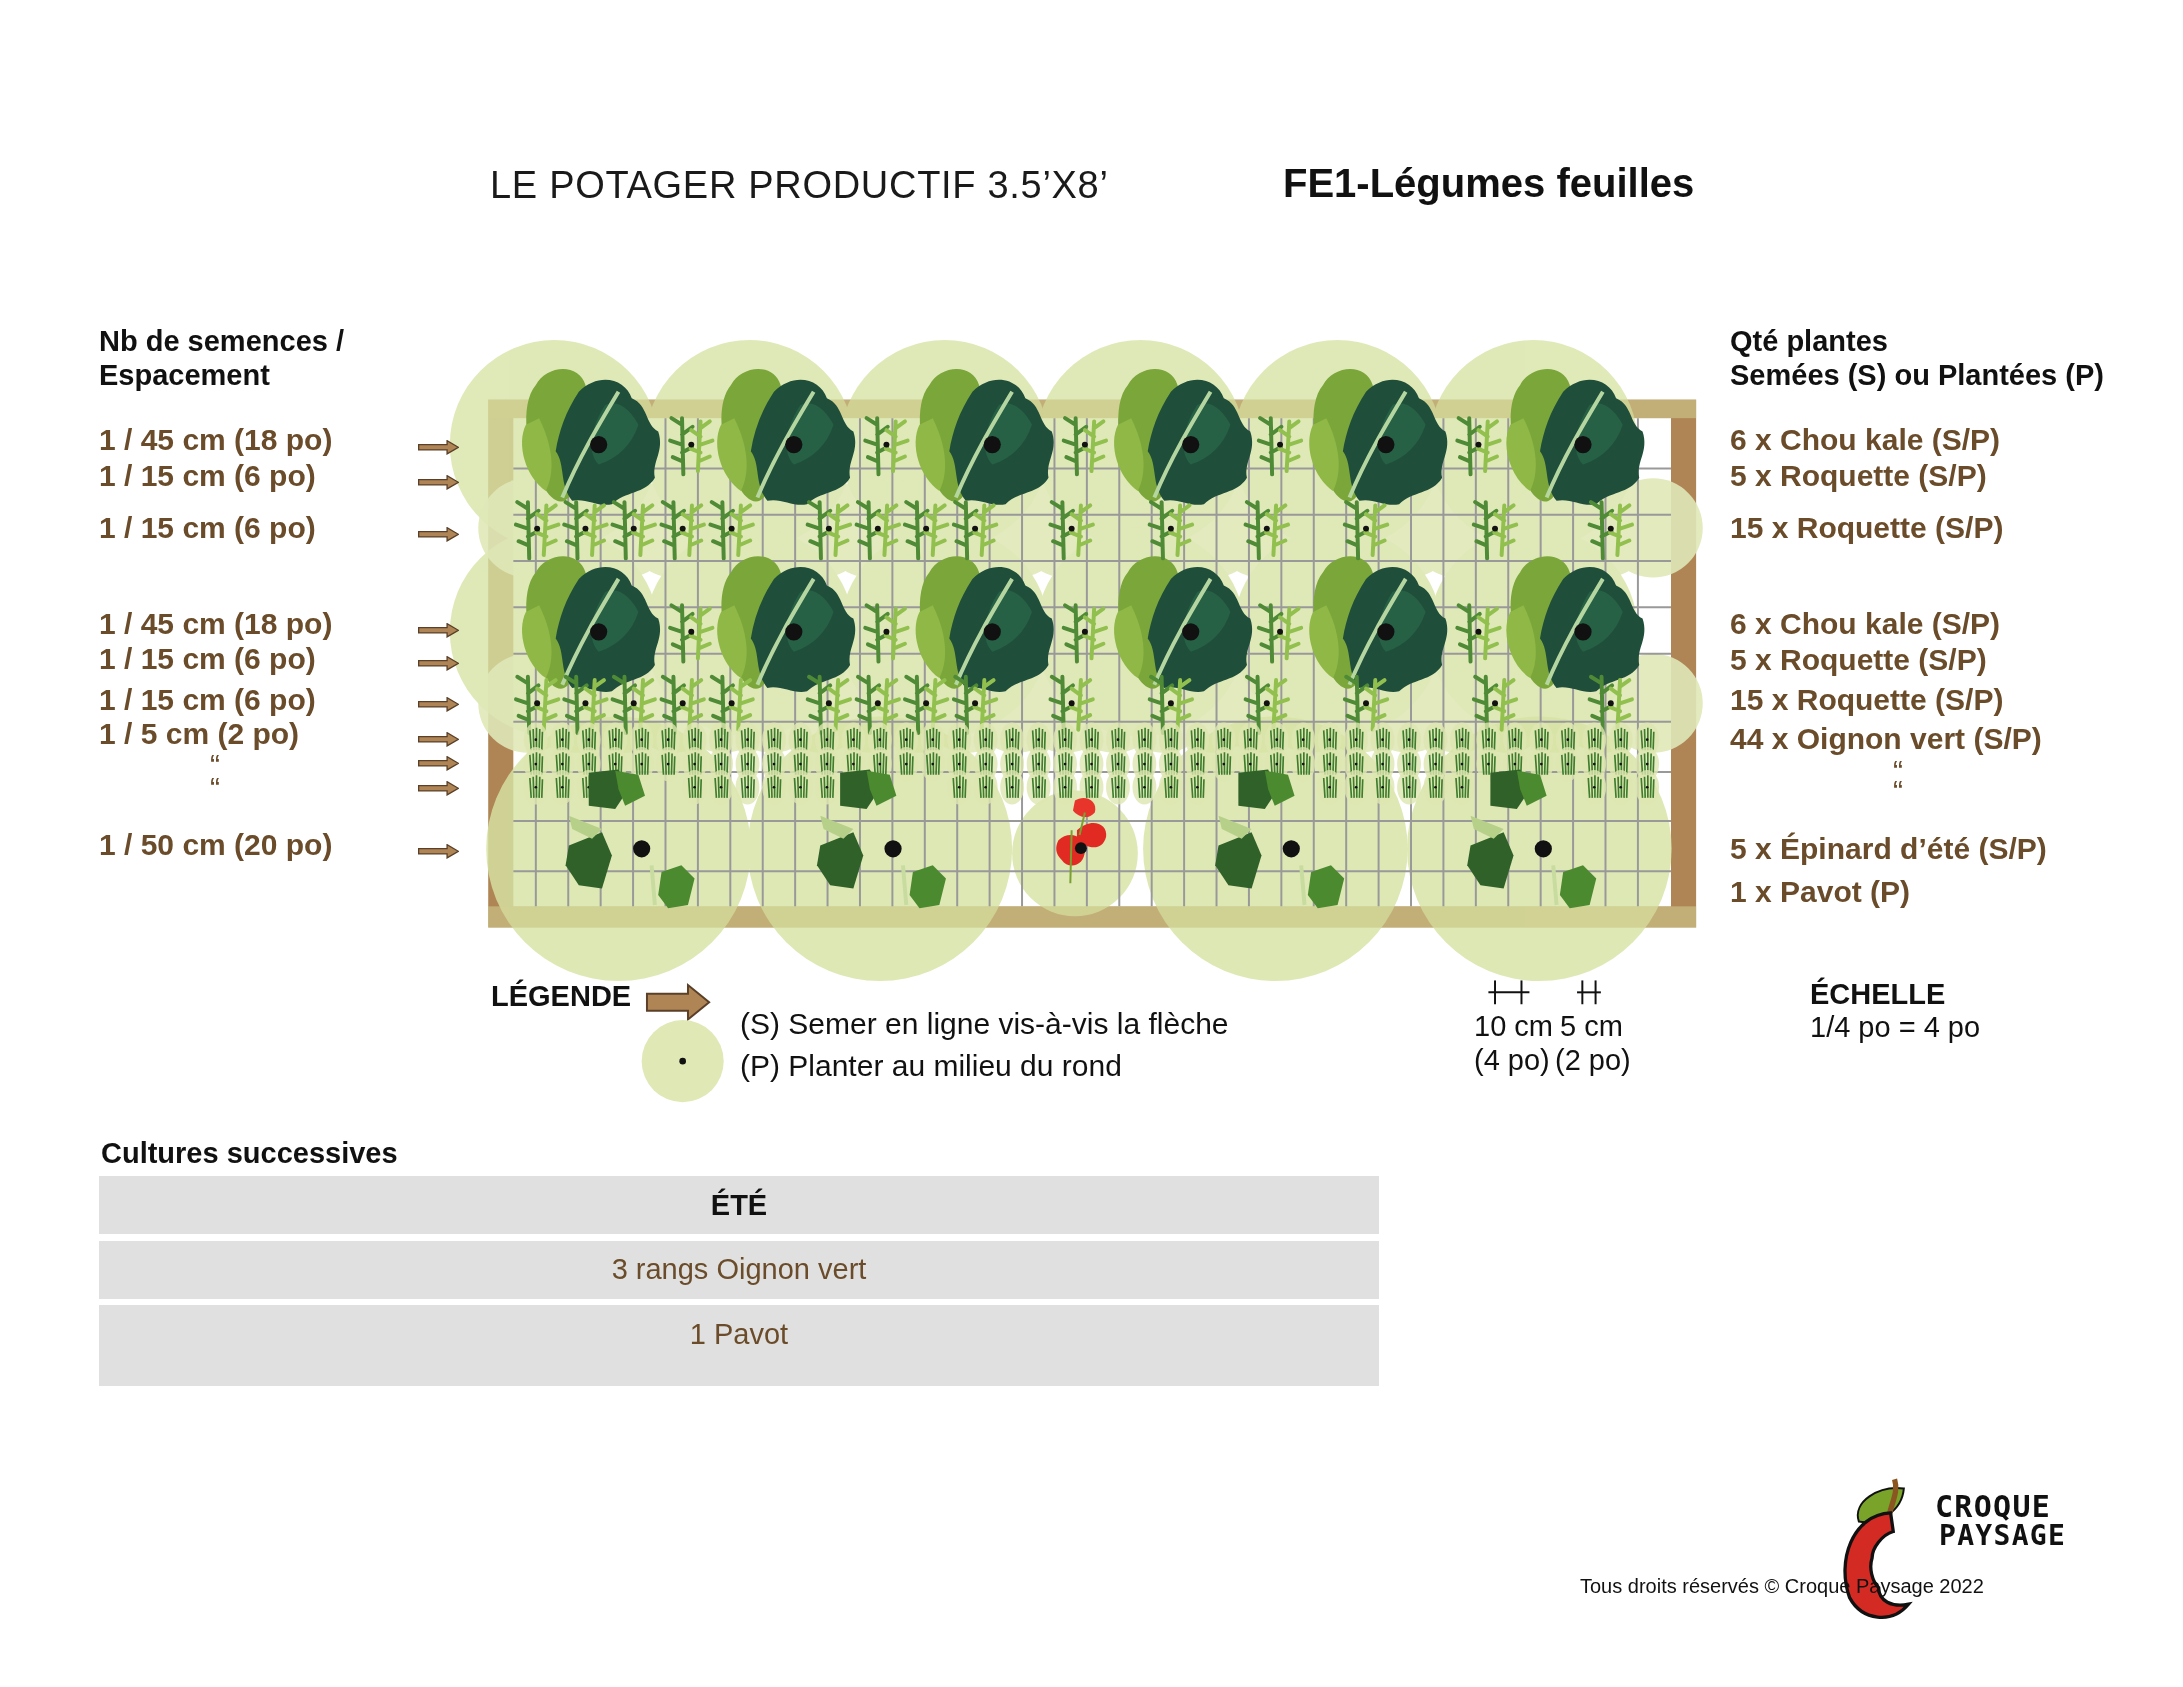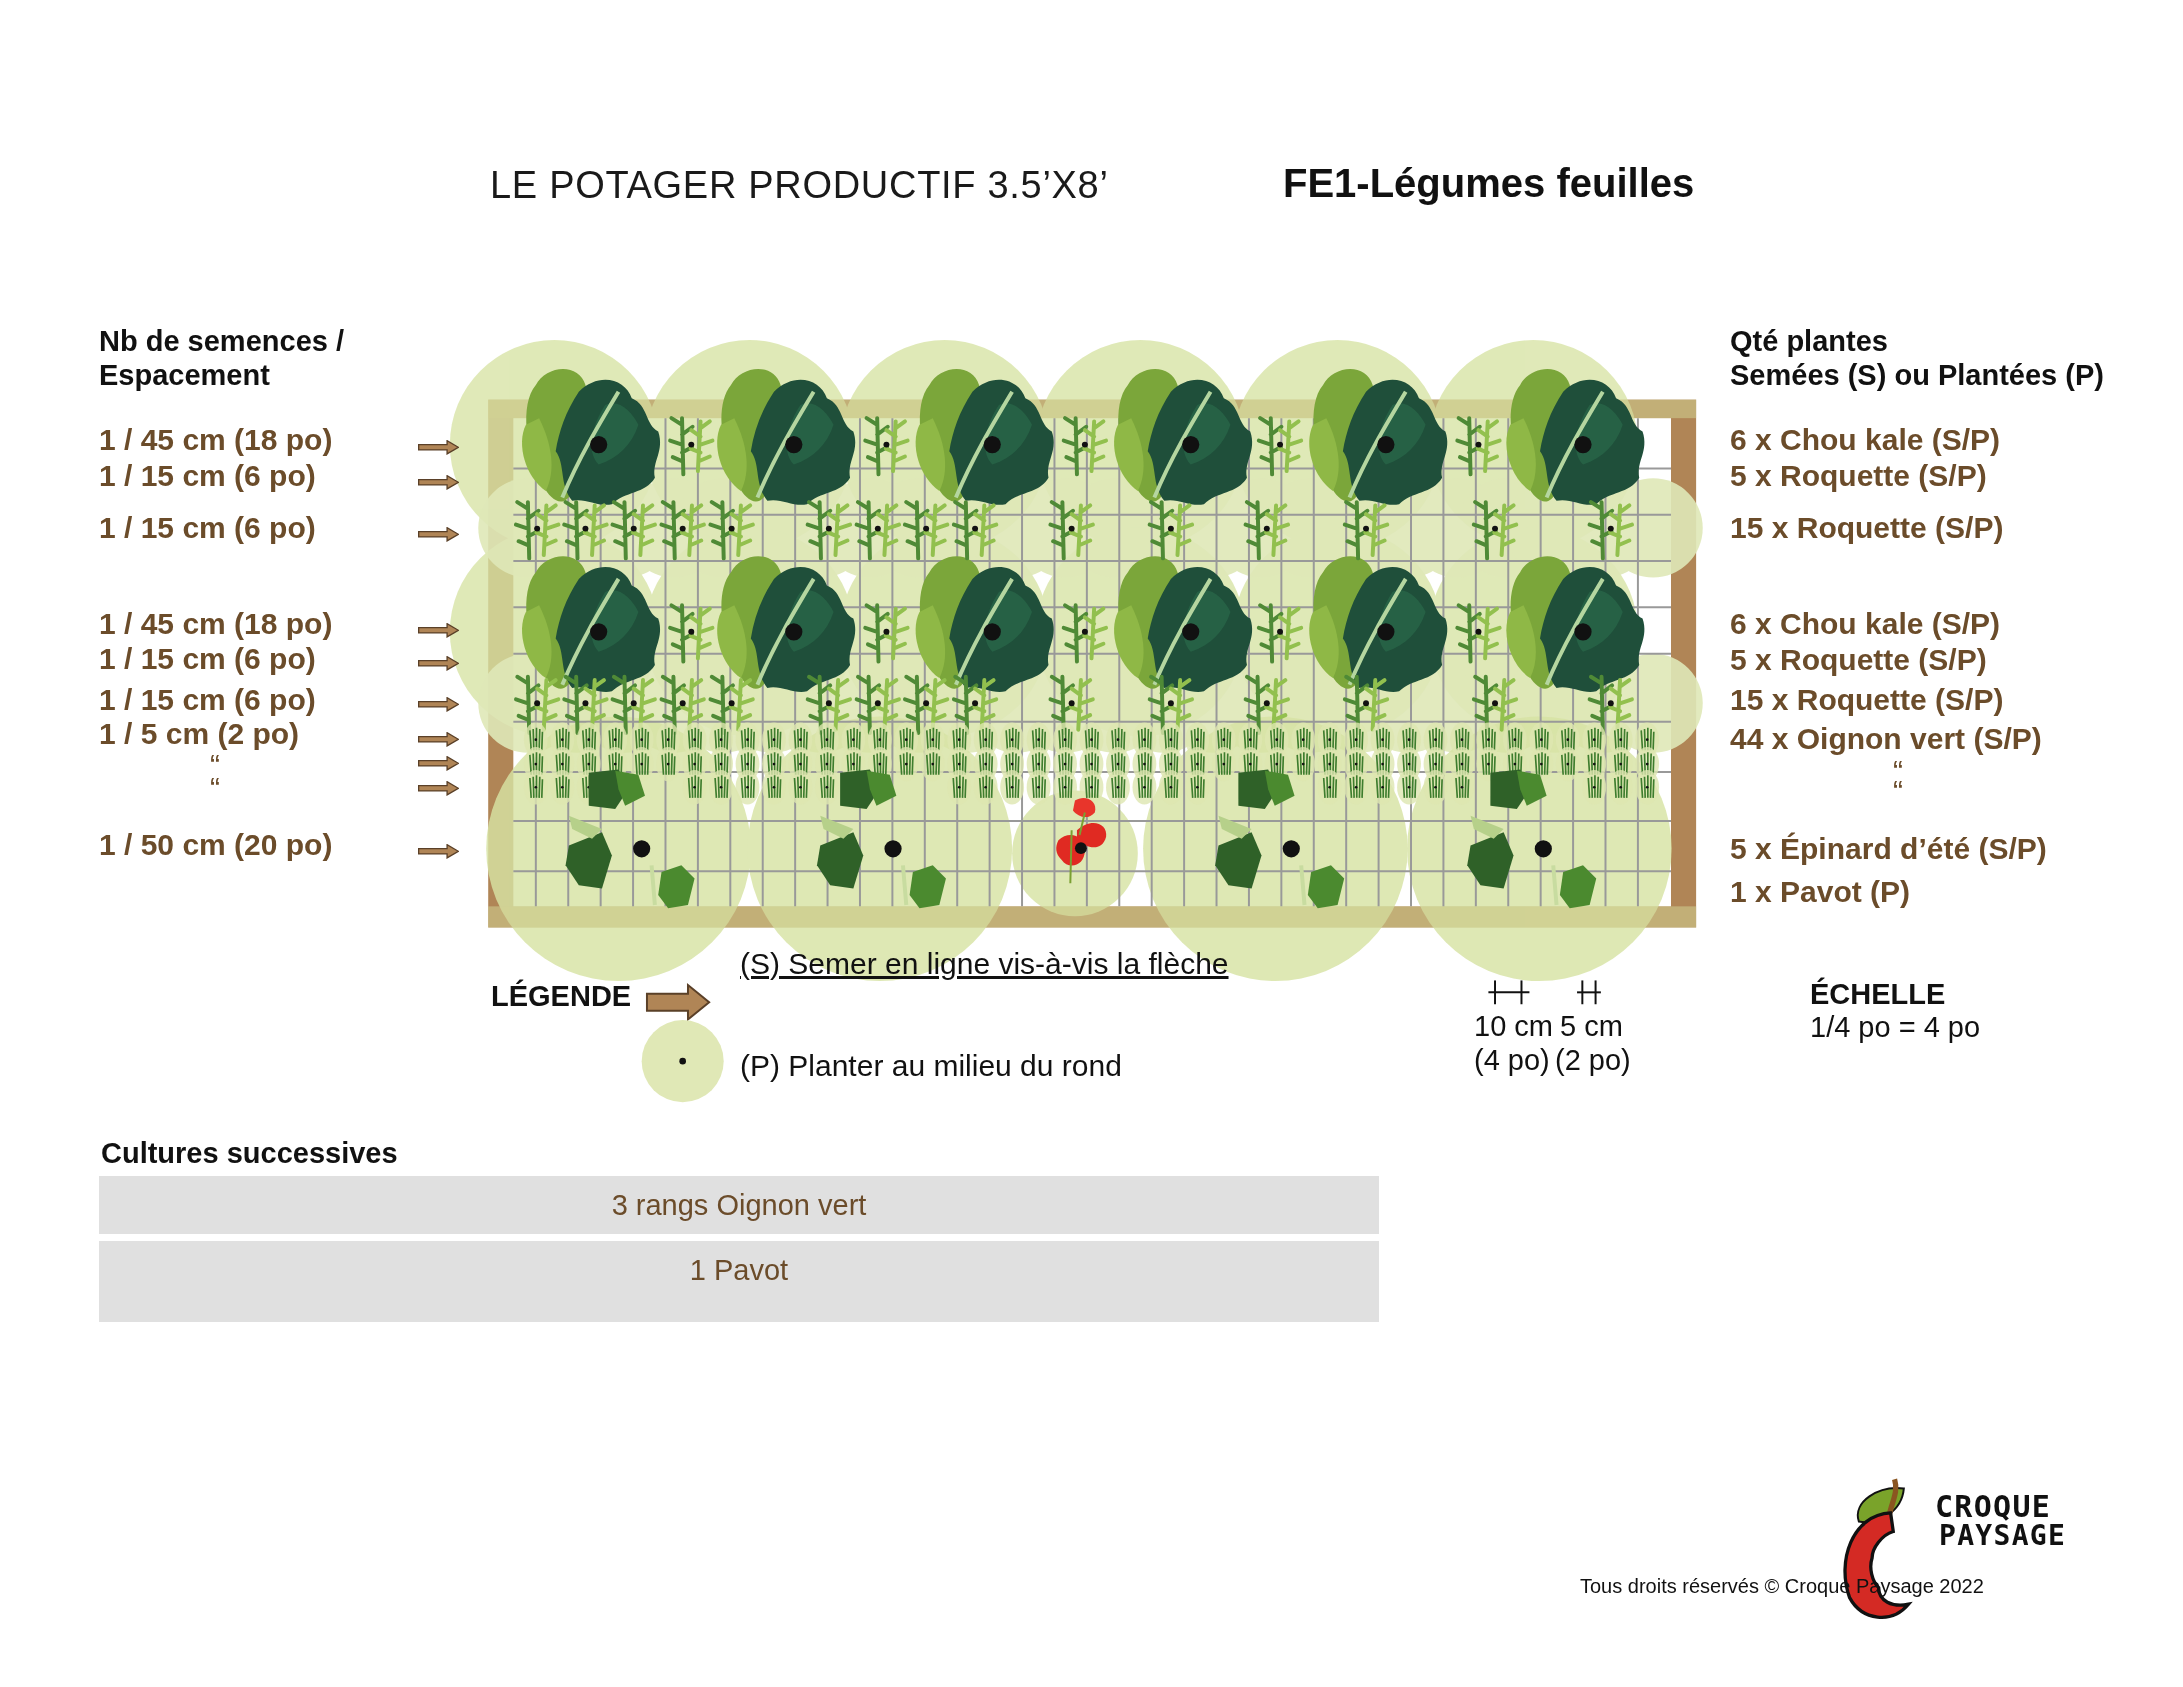--- a/index.html
+++ b/index.html
@@ -477,36 +477,37 @@
 <div class="abs lbl brown" style="left:1730px;top:607px;">6 x Chou kale (S/P)</div>
 <div class="abs lbl brown" style="left:1730px;top:643px;">5 x Roquette (S/P)</div>
 <div class="abs lbl brown" style="left:1730px;top:683px;">15 x Roquette (S/P)</div>
 <div class="abs lbl brown" style="left:1730px;top:722px;">44 x Oignon vert (S/P)</div>
 <div class="abs ditto" style="left:1893px;top:754px;">“</div>
 <div class="abs ditto" style="left:1893px;top:774px;">“</div>
 <div class="abs lbl brown" style="left:1730px;top:832px;">5 x Épinard d’été (S/P)</div>
 <div class="abs lbl brown" style="left:1730px;top:875px;">1 x Pavot (P)</div>
 
 <div class="abs legend-title" style="left:491px;top:980px;">LÉGENDE</div>
-<div class="abs legend-text" style="left:740px;top:947px;text-decoration:underline;">(S) Semer en ligne vis-à-vis la flèche</div>
+<div class="abs legend-text" style="left:740px;top:1007px;">(S) Semer en ligne vis-à-vis la flèche</div>
 <div class="abs legend-text" style="left:740px;top:1049px;">(P) Planter au milieu du rond</div>
 
 <div class="abs scale-text" style="left:1474px;top:1009px;width:73px;">
   <div>10 cm</div>
   <div>(4 po)</div>
 </div>
 <div class="abs scale-text" style="left:1555px;top:1009px;width:73px;">
   <div>5 cm</div>
   <div>(2 po)</div>
 </div>
 <div class="abs legend-title" style="left:1810px;top:978px;">ÉCHELLE</div>
 <div class="abs legend-text" style="left:1810px;top:1011px;font-size:29px;">1/4 po = 4 po</div>
 
 <div class="abs cultures-title">Cultures successives</div>
 <div class="abs table">
+  <div class="row head">ÉTÉ</div>
   <div class="row item">3 rangs Oignon vert</div>
   <div class="row item last">1 Pavot</div>
 </div>
 
 <div class="abs logo-text" style="left:1935px;top:1492px;">
   <div>CROQUE</div>
   <div style="margin-left:4px;font-size:28px;">PAYSAGE</div>
 </div>
 <div class="abs copyright">Tous droits réservés © Croque Paysage 2022</div>
 

